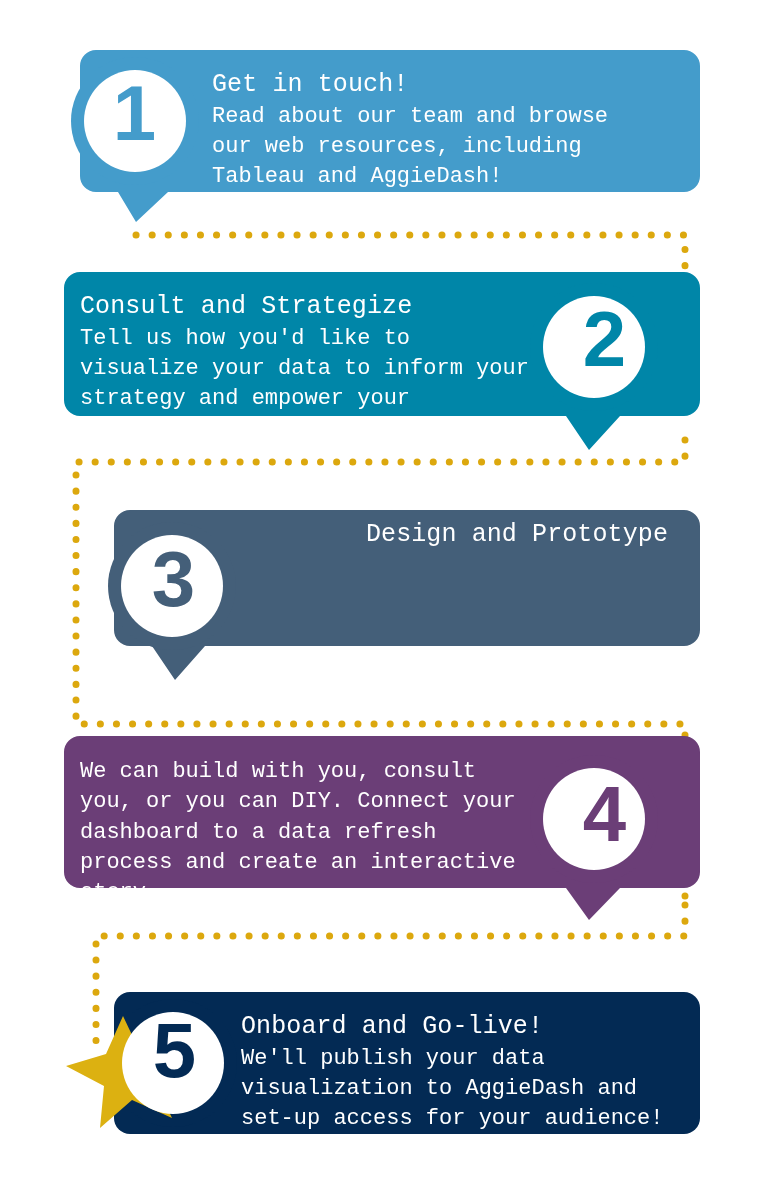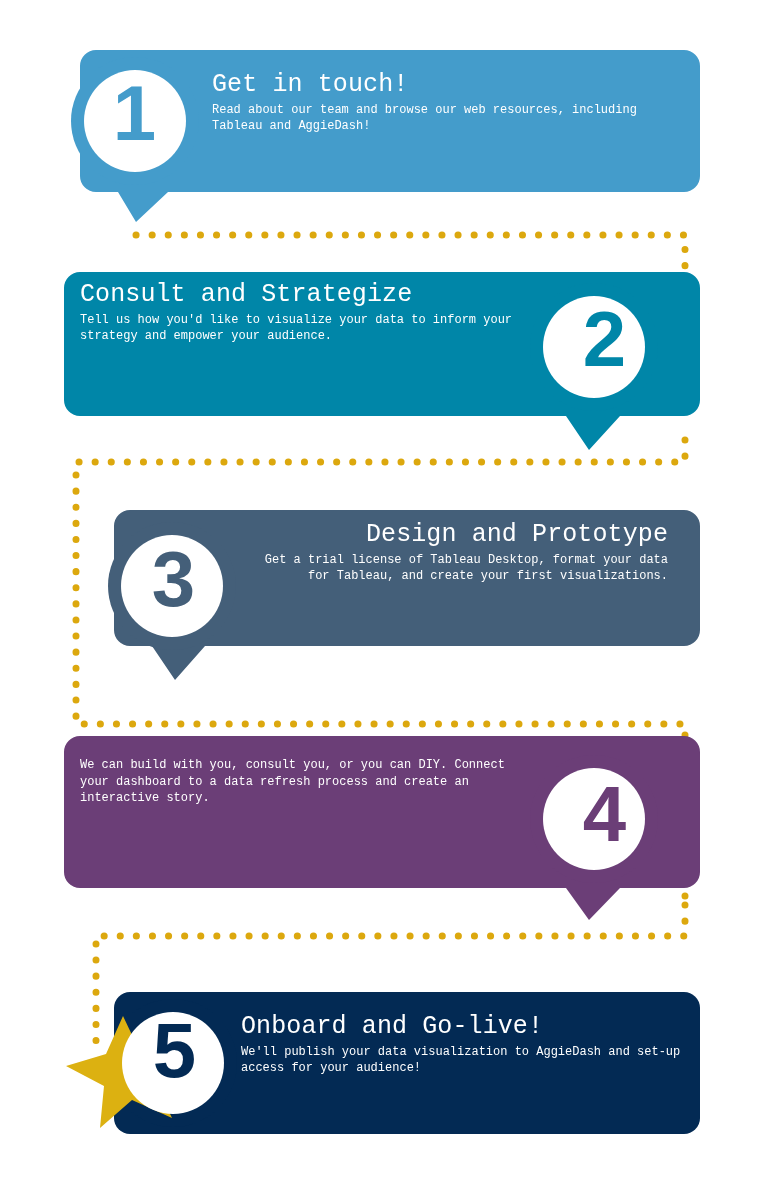--- a/index.html
+++ b/index.html
@@ -57,21 +57,21 @@
     font-size: 25px;
     font-weight: 400;
     line-height: 1.14;
     letter-spacing: 0.1px;
     color: #ffffff;
     white-space: nowrap;
     margin: 0 0 2px 0;
   }
 
   .step-body {
-    font-size: 12px;
+    font-size: 22px;
     font-weight: 400;
     line-height: 1.38;
     color: #ffffff;
     margin: 0;
   }
 
   .num-label {
     position: absolute;
     font-size: 78px;
     font-weight: 700;
@@ -79,21 +79,21 @@
     text-align: center;
     letter-spacing: -1px;
     user-select: none;
   }
 
   
   #step1-text { left: 212px; top: 71px; width: 440px; }
   #step1-num  { left: 78px;  top: 74px;  width: 112px; color: #449CCB; }
 
   
-  #step2-text { left: 80px;  top: 281px; width: 460px; }
+  #step2-text { left: 80px;  top: 293px; width: 460px; }
   #step2-num  { left: 548px; top: 300px; width: 112px; color: #0086A8; }
 
   
   #step3-text { left: 248px; top: 521px; width: 420px; text-align: right; }
   #step3-num  { left: 117px; top: 540px; width: 112px; color: #445F79; }
 
   
   #step4-text { left: 80px;  top: 757px; width: 440px; }
   #step4-num  { left: 548px; top: 775px; width: 112px; color: #6B3E77; }
 
@@ -190,21 +190,20 @@
     <div class="step-text" id="step2-text">
       <p class="step-title">Consult and Strategize</p>
       <p class="step-body">Tell us how you'd like to visualize your data to inform your strategy and empower your audience.</p>
     </div>
   </div>
 
   <div class="step-block">
     <div class="num-label" id="step3-num">3</div>
     <div class="step-text" id="step3-text">
       <p class="step-title">Design and Prototype</p>
-      <p class="step-body">Get a trial license of Tableau Desktop, format your data for Tableau, and create your first visualizations.</p>
     </div>
   </div>
 
   <div class="step-block">
     <div class="num-label" id="step4-num">4</div>
     <div class="step-text" id="step4-text">
       <p class="step-body">We can build with you, consult you, or you can DIY. Connect your dashboard to a data refresh process and create an interactive story.</p>
     </div>
   </div>
 

